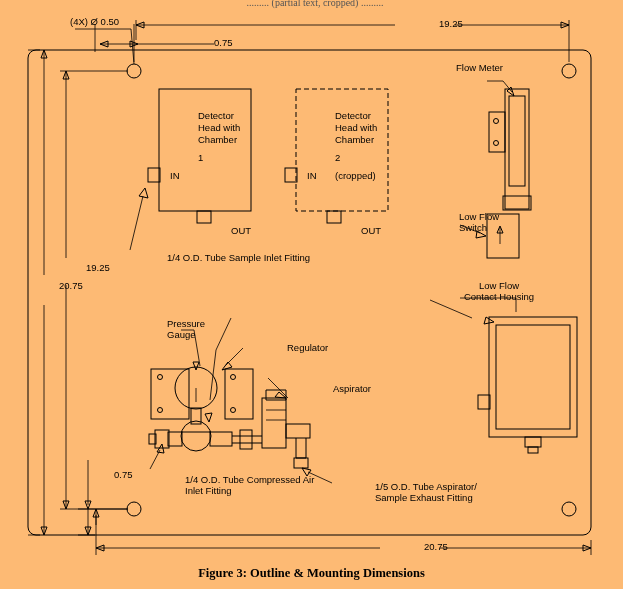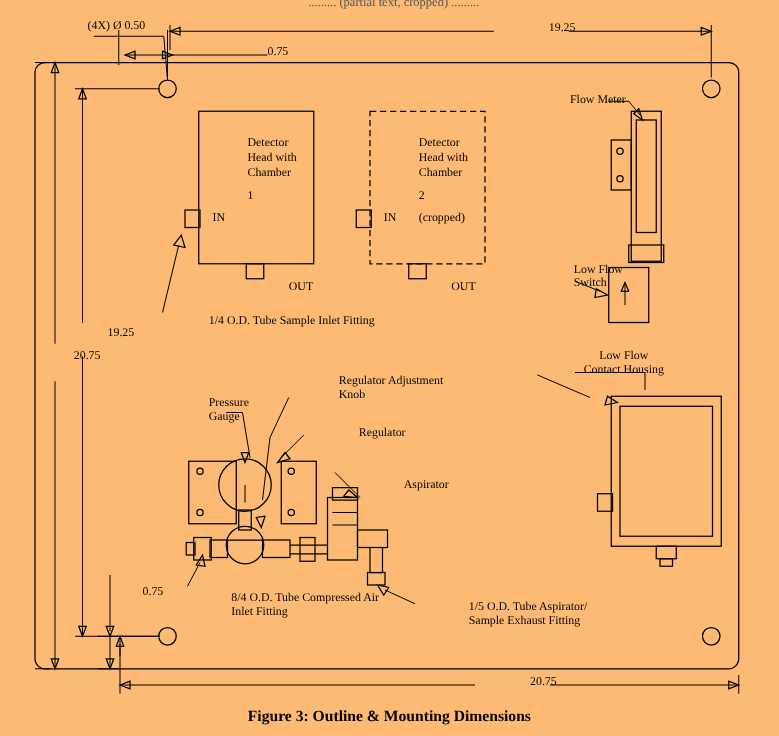--- a/index.html
+++ b/index.html
@@ -13,21 +13,21 @@
   }
   #page {
     position: relative;
     width: 623px;
     height: 589px;
     overflow: hidden;
     background: #fdba74;
   }
   .txt {
     position: absolute;
-    font-family: Liberation Serif, serif;
+    font-family: Liberation Sans, sans-serif;
     font-size: 9.5px;
     line-height: 11px;
     color: #000;
     white-space: pre;
     padding-left: 39px;
   }
   .txt.center { text-align: left; }
   .cap {
     position: absolute;
     font-family: "Liberation Serif", serif;
@@ -214,41 +214,39 @@
   <div class="txt" style="left:192px; top:225px;">OUT</div>
 
   <div class="txt center" style="left:296px; top:110px; width:92px;">Detector</div>
   <div class="txt center" style="left:296px; top:122px; width:92px;">Head with</div>
   <div class="txt center" style="left:296px; top:134px; width:92px;">Chamber</div>
   <div class="txt center" style="left:296px; top:152px; width:92px;">2</div>
   <div class="txt center" style="left:296px; top:170px; width:92px;">(cropped)</div>
   <div class="txt" style="left:268px; top:170px;">IN</div>
   <div class="txt" style="left:322px; top:225px;">OUT</div>
 
-  <div class="txt" style="left:417px; top:75px;">Flow Meter</div>
+  <div class="txt" style="left:417px; top:62px;">Flow Meter</div>
 
   <div class="txt" style="left:420px; top:211px; width:80px;">Low Flow
 Switch</div>
 
   <div class="txt" style="left:405px; top:280px; width:110px; text-align:center;">Low Flow
 Contact Housing</div>
 
   <div class="txt" style="left:128px; top:318px; width:60px; text-align:left;">Pressure
 Gauge</div>
 
-  <div class="txt" style="left:232px; top:300px; width:120px;">Regulator Adjustment
-Knob</div>
 
   <div class="txt" style="left:248px; top:342px;">Regulator</div>
 
-  <div class="txt" style="left:284px; top:383px;">Aspirator</div>
+  <div class="txt" style="left:294px; top:383px;">Aspirator</div>
 
   <div class="txt" style="left:128px; top:252px;">1/4 O.D. Tube Sample Inlet Fitting</div>
 
-  <div class="txt" style="left:146px; top:474px; width:165px;">8/4 O.D. Tube Compressed Air
+  <div class="txt" style="left:146px; top:474px; width:165px;">1/4 O.D. Tube Compressed Air
 Inlet Fitting</div>
 
   <div class="txt" style="left:336px; top:481px; width:150px;">1/5 O.D. Tube Aspirator/
 Sample Exhaust Fitting</div>
 
   <div class="cap" style="left:0px; top:566px; width:623px;">Figure 3: Outline &amp; Mounting Dimensions</div>
 
 </div>
 
 </body></html>

